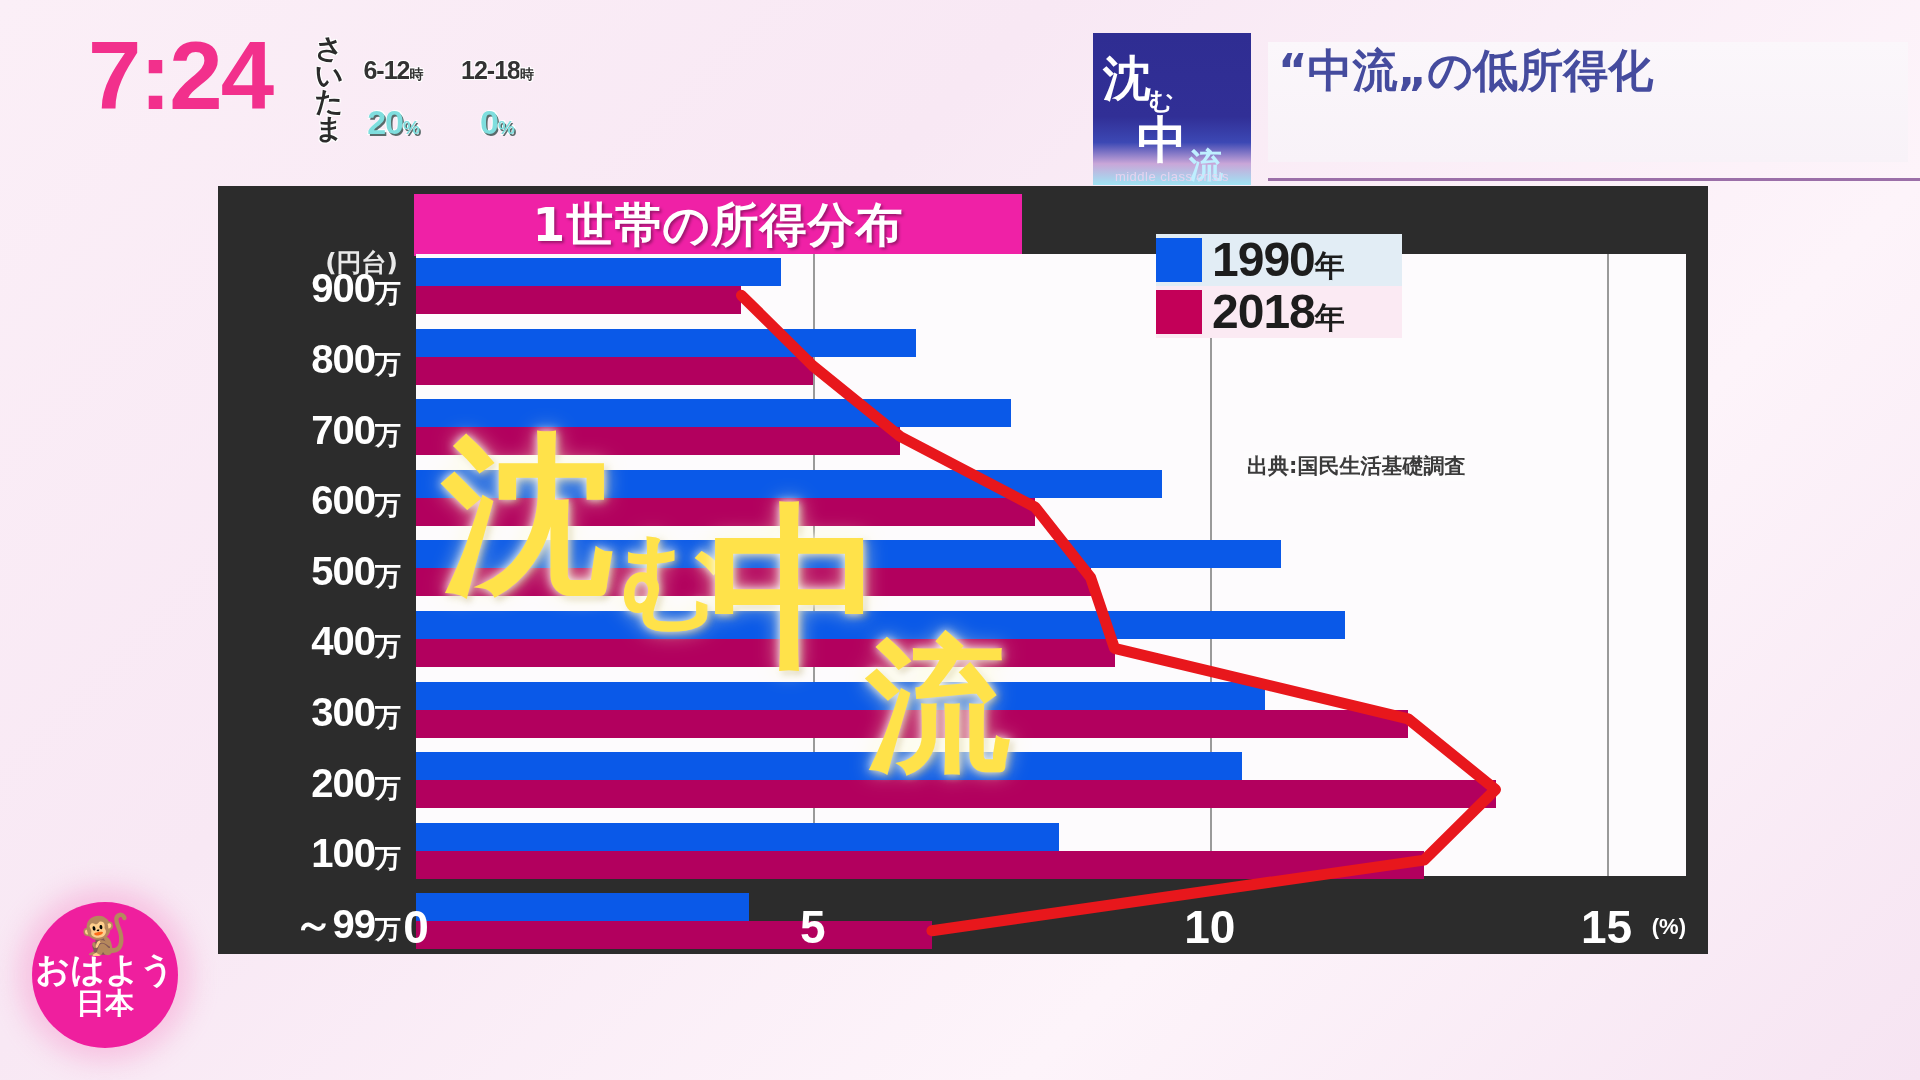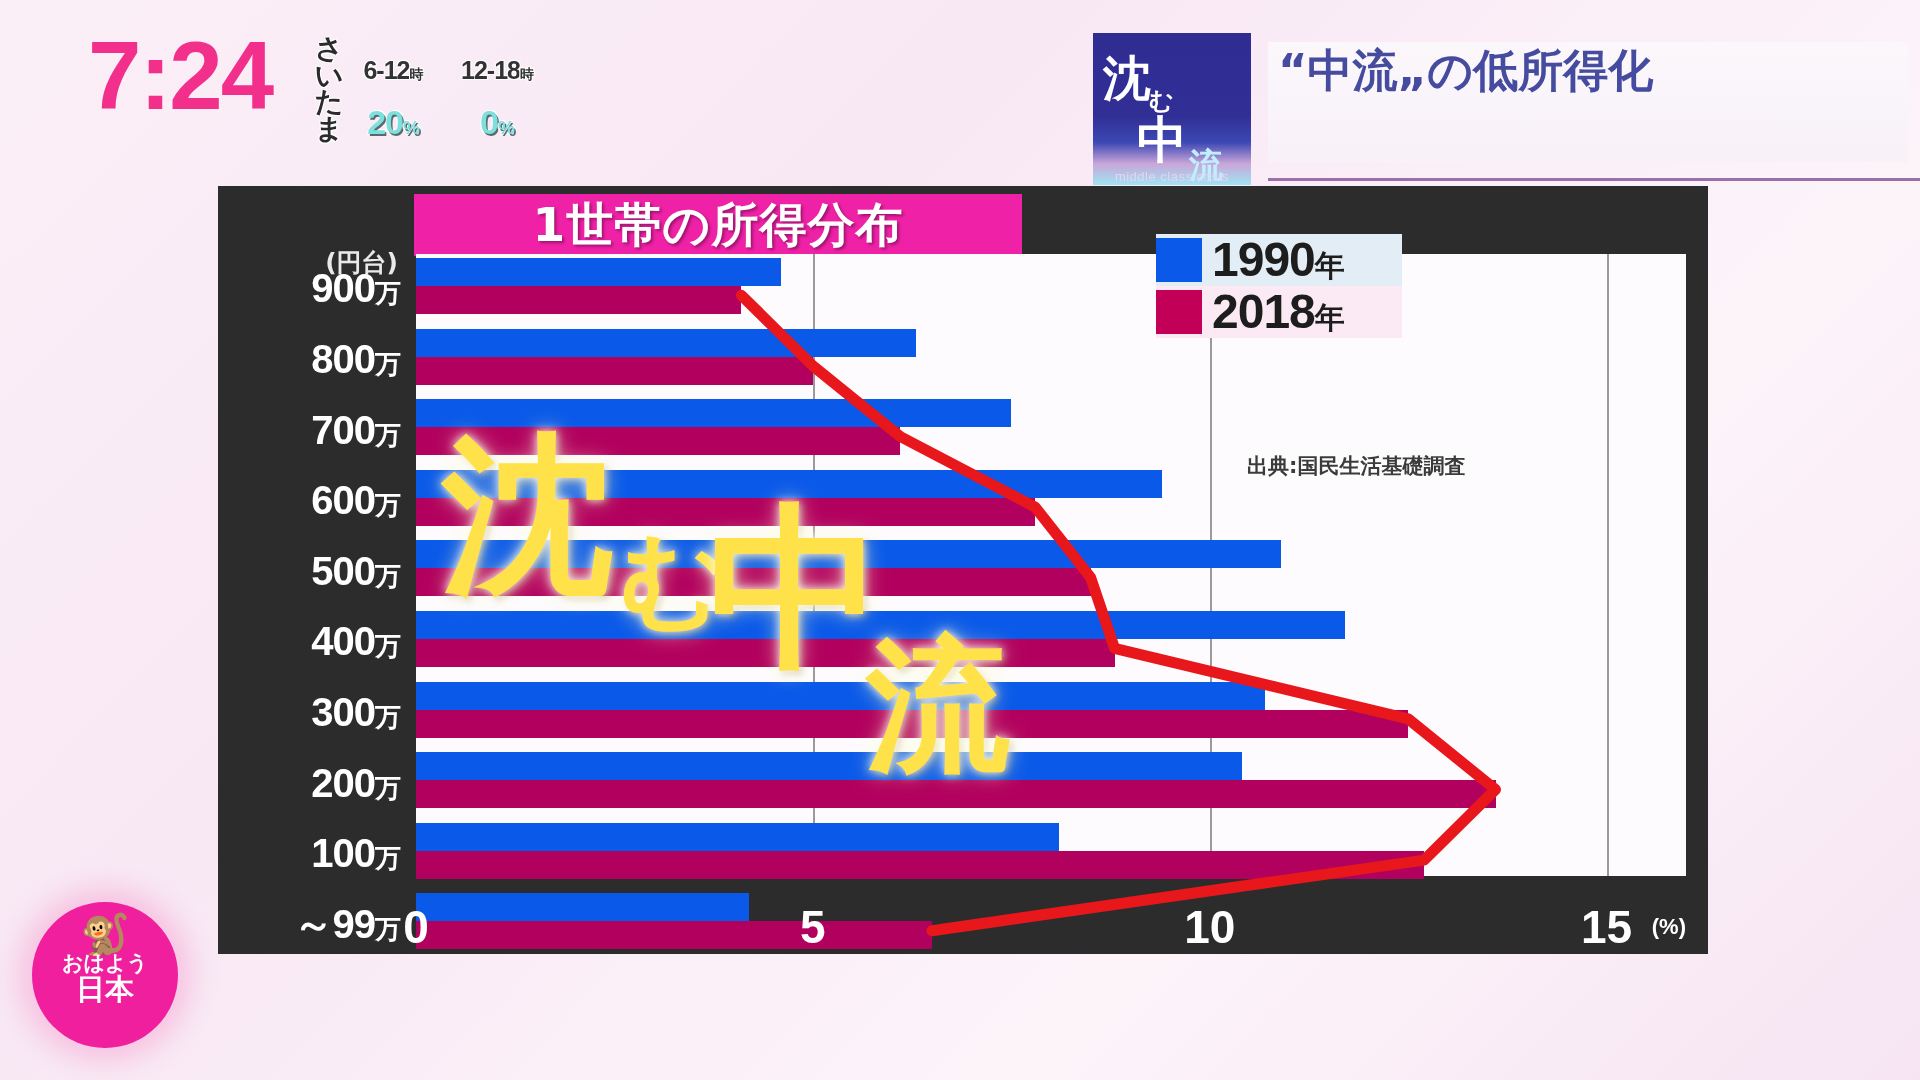--- a/index.html
+++ b/index.html
@@ -174,21 +174,21 @@
      z-index:5; pointer-events:none; }
 
   
   #station {
     position:absolute; left:32px; top:902px; width:146px; height:146px;
     border-radius:50%; background:#ef1f9e;
     box-shadow: 0 0 26px 14px rgba(247,150,205,.45);
     color:#fff; text-align:center;
   }
   #station .bird { font-size:40px; line-height:1; margin-top:12px; }
-  #station .t1 { font-size:21px; font-weight:bold; line-height:1.05; margin-top:-2px; }
+  #station .t1 { font-size:34px; font-weight:bold; line-height:1.05; margin-top:-2px; }
   #station .t2 { font-size:29px; font-weight:bold; line-height:1.05; }
 </style>
 </head>
 <body>
 
 <div id="clock">7:24</div>
 
 <div id="region">
   <span>さ</span>
   <span>い</span>

